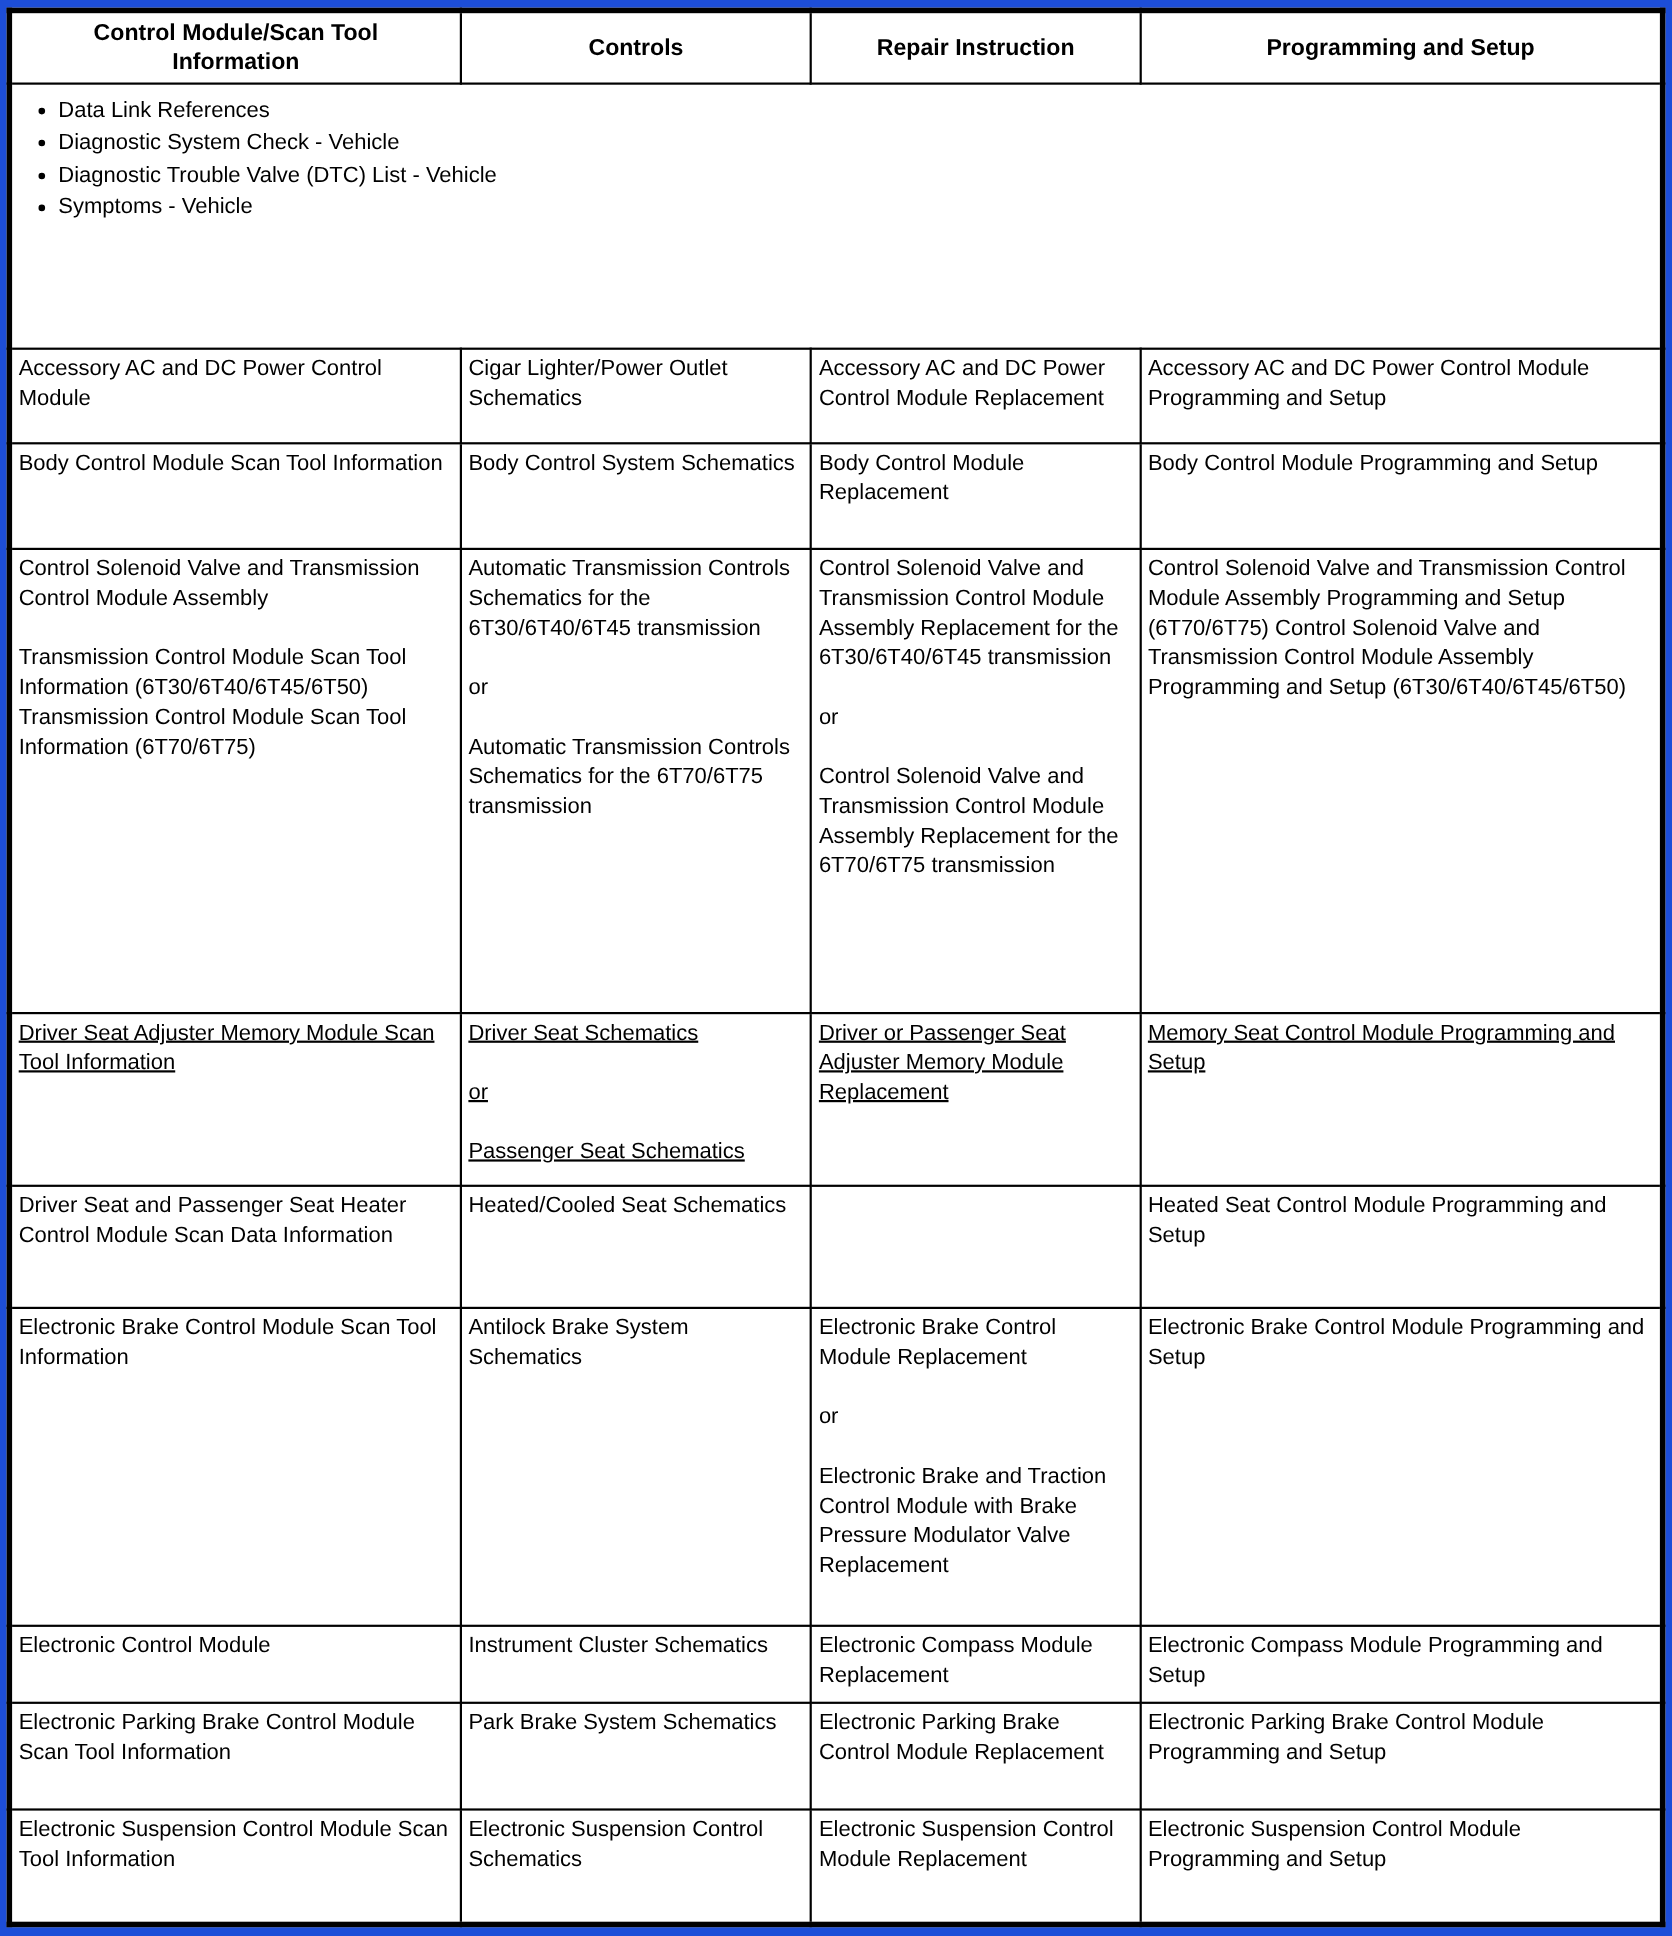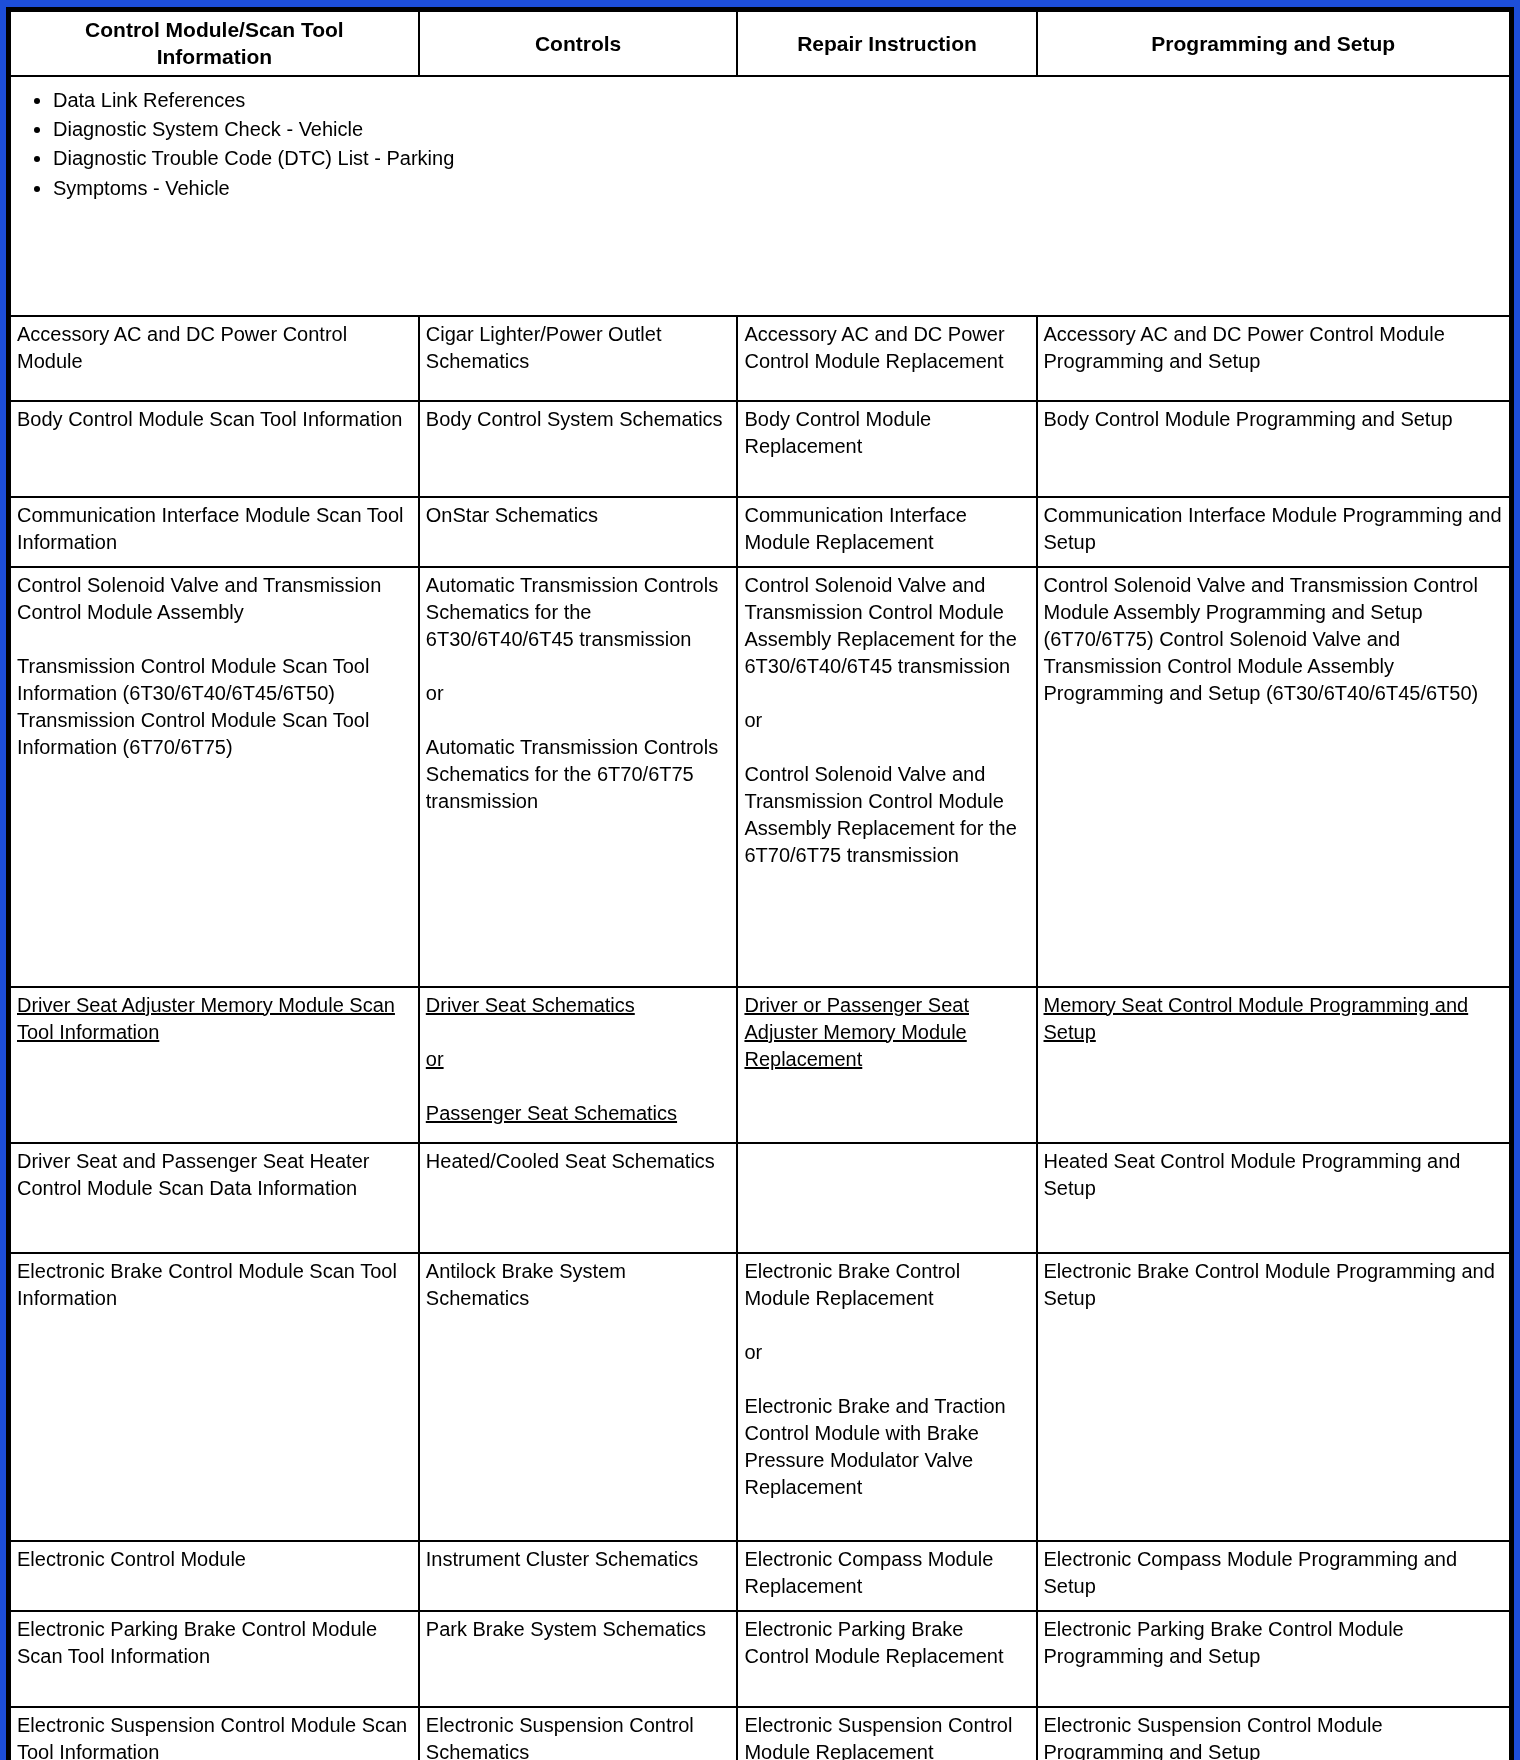--- a/index.html
+++ b/index.html
@@ -80,42 +80,36 @@
       <th>Control Module/Scan Tool Information</th>
       <th>Controls</th>
       <th>Repair Instruction</th>
       <th>Programming and Setup</th>
     </tr>
     <tr style="height:240px;">
       <td class="bullets-cell" colspan="4">
         <ul class="bullet-list">
           <li>Data Link References</li>
           <li>Diagnostic System Check - Vehicle</li>
-          <li>Diagnostic Trouble Code (DTC) List - Parking</li>
+          <li>Diagnostic Trouble Valve (DTC) List - Vehicle</li>
           <li>Symptoms - Vehicle</li>
         </ul>
       </td>
     </tr>
     <tr style="height:85px;">
       <td>Accessory AC and DC Power Control Module</td>
       <td>Cigar Lighter/Power Outlet Schematics</td>
       <td>Accessory AC and DC Power Control Module Replacement</td>
       <td>Accessory AC and DC Power Control Module Programming and Setup</td>
     </tr>
     <tr style="height:96px;margin-top:20px;">
       <td>Body Control Module Scan Tool Information</td>
       <td>Body Control System Schematics</td>
       <td>Body Control Module Replacement</td>
       <td>Body Control Module Programming and Setup</td>
-    </tr>
-    <tr style="height:70px;">
-      <td>Communication Interface Module Scan Tool Information</td>
-      <td>OnStar Schematics</td>
-      <td>Communication Interface Module Replacement</td>
-      <td>Communication Interface Module Programming and Setup</td>
     </tr>
     <tr style="height:420px;">
       <td>Control Solenoid Valve and Transmission Control Module Assembly
 
 Transmission Control Module Scan Tool Information (6T30/6T40/6T45/6T50)
 Transmission Control Module Scan Tool Information (6T70/6T75)</td>
       <td>Automatic Transmission Controls Schematics for the 6T30/6T40/6T45 transmission
 
 or
 

